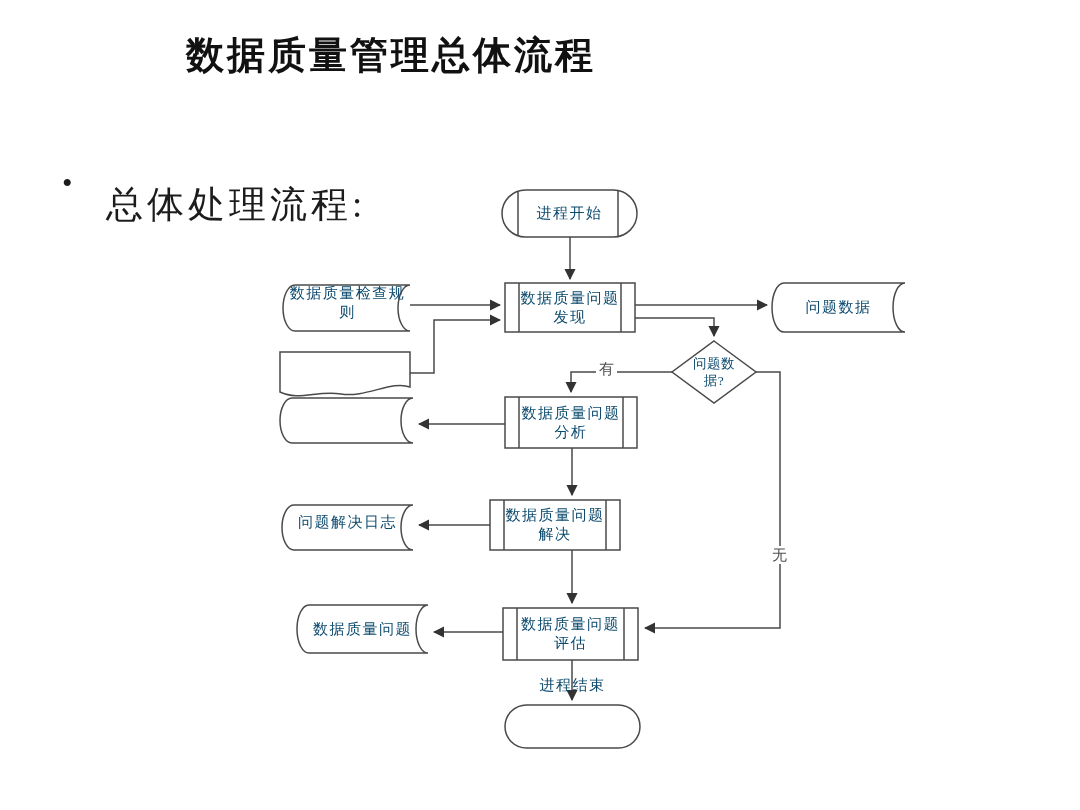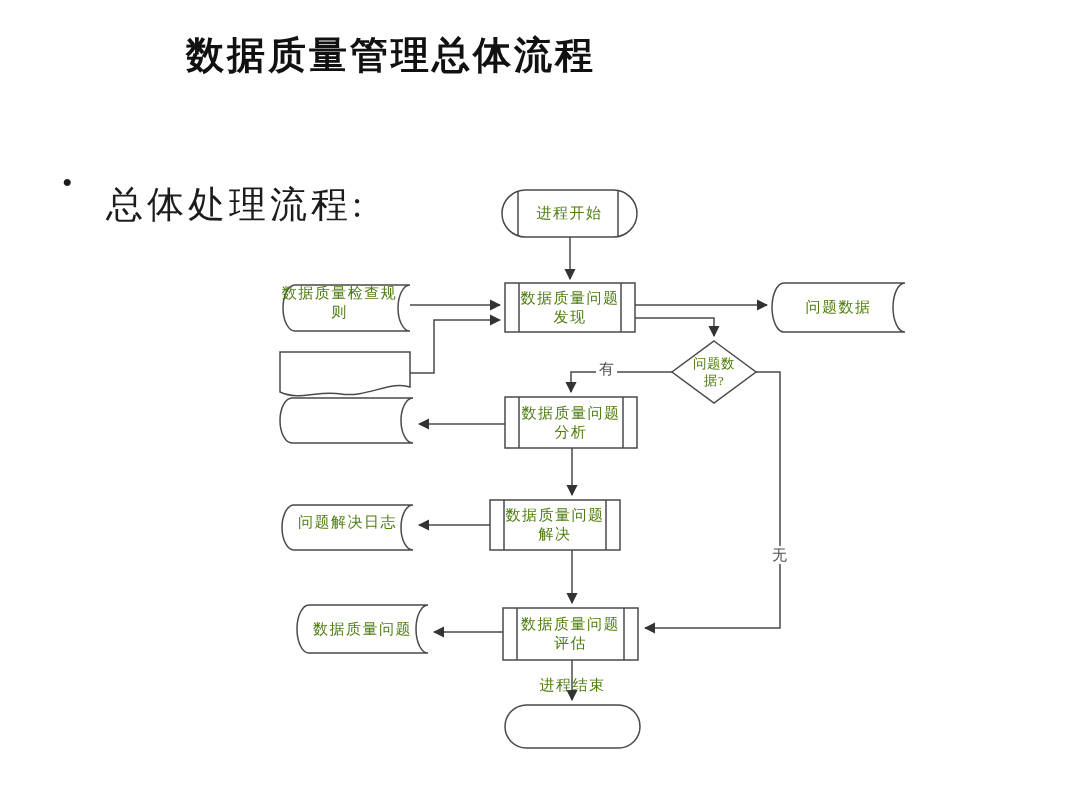--- a/index.html
+++ b/index.html
@@ -8,21 +8,21 @@
   .page-title{position:absolute;left:186px;top:30px;margin:0;font-size:38px;line-height:50px;
         font-weight:bold;color:#111;letter-spacing:3px;
         font-family:"Liberation Sans","DejaVu Sans",sans-serif;}
   .bullet-row{position:absolute;left:62px;top:160px;display:flex;align-items:flex-start;
         font-family:"Liberation Serif","DejaVu Serif",serif;color:#1c1c1c;}
   .bullet-marker{font-size:30px;line-height:46px;width:44px;text-align:left;}
   .bullet-text{font-size:37px;line-height:46px;letter-spacing:4px;margin-top:22px;}
   .diagram{position:absolute;left:0;top:0;width:1080px;height:810px;}
   .diagram svg{position:absolute;left:0;top:0;}
   .node-label{position:absolute;display:flex;flex-direction:column;align-items:center;
-        justify-content:center;text-align:center;color:#4d7c0f;
+        justify-content:center;text-align:center;color:#0c4a6e;
         font-family:"Liberation Serif","DejaVu Serif",serif;
         font-size:15px;line-height:19px;letter-spacing:1.5px;}
   .node-label.small{font-size:13.5px;line-height:17px;letter-spacing:0.5px;}
   .edge-label{position:absolute;background:#fff;color:#4f4f4f;padding:0 3px;
         font-family:"Liberation Serif","DejaVu Serif",serif;font-size:15px;line-height:18px;}
 </style>
 </head>
 <body>
 
 <div class="page">
@@ -100,21 +100,21 @@
 
     <div class="node-label" style="left:502px;top:190px;width:135px;height:47px">
       <span>进程开始</span>
     </div>
 
     <div class="node-label" style="left:505px;top:283px;width:130px;height:49px">
       <span>数据质量问题</span>
       <span>发现</span>
     </div>
 
-    <div class="node-label" style="left:276px;top:285px;width:127px;height:35px">
+    <div class="node-label" style="left:284px;top:285px;width:127px;height:35px">
       <span>数据质量检查规</span>
       <span>则</span>
     </div>
 
 
     <div class="node-label small" style="left:672px;top:341px;width:84px;height:62px">
       <span>问题数</span>
       <span>据?</span>
     </div>
 

